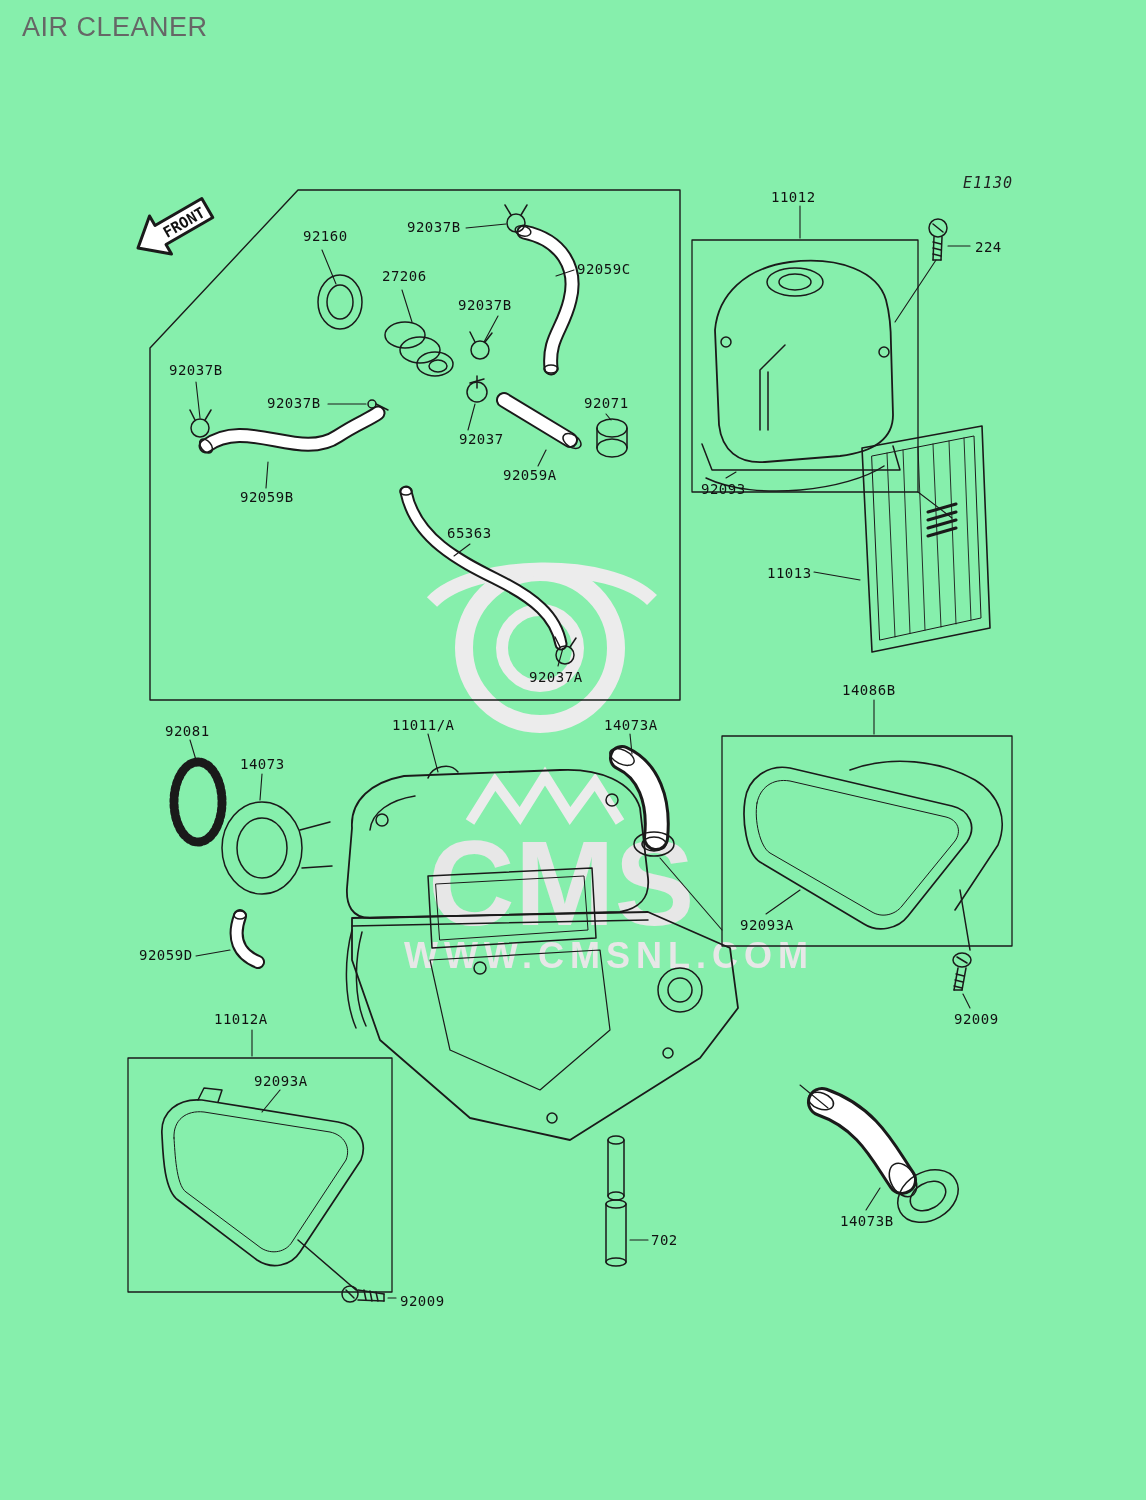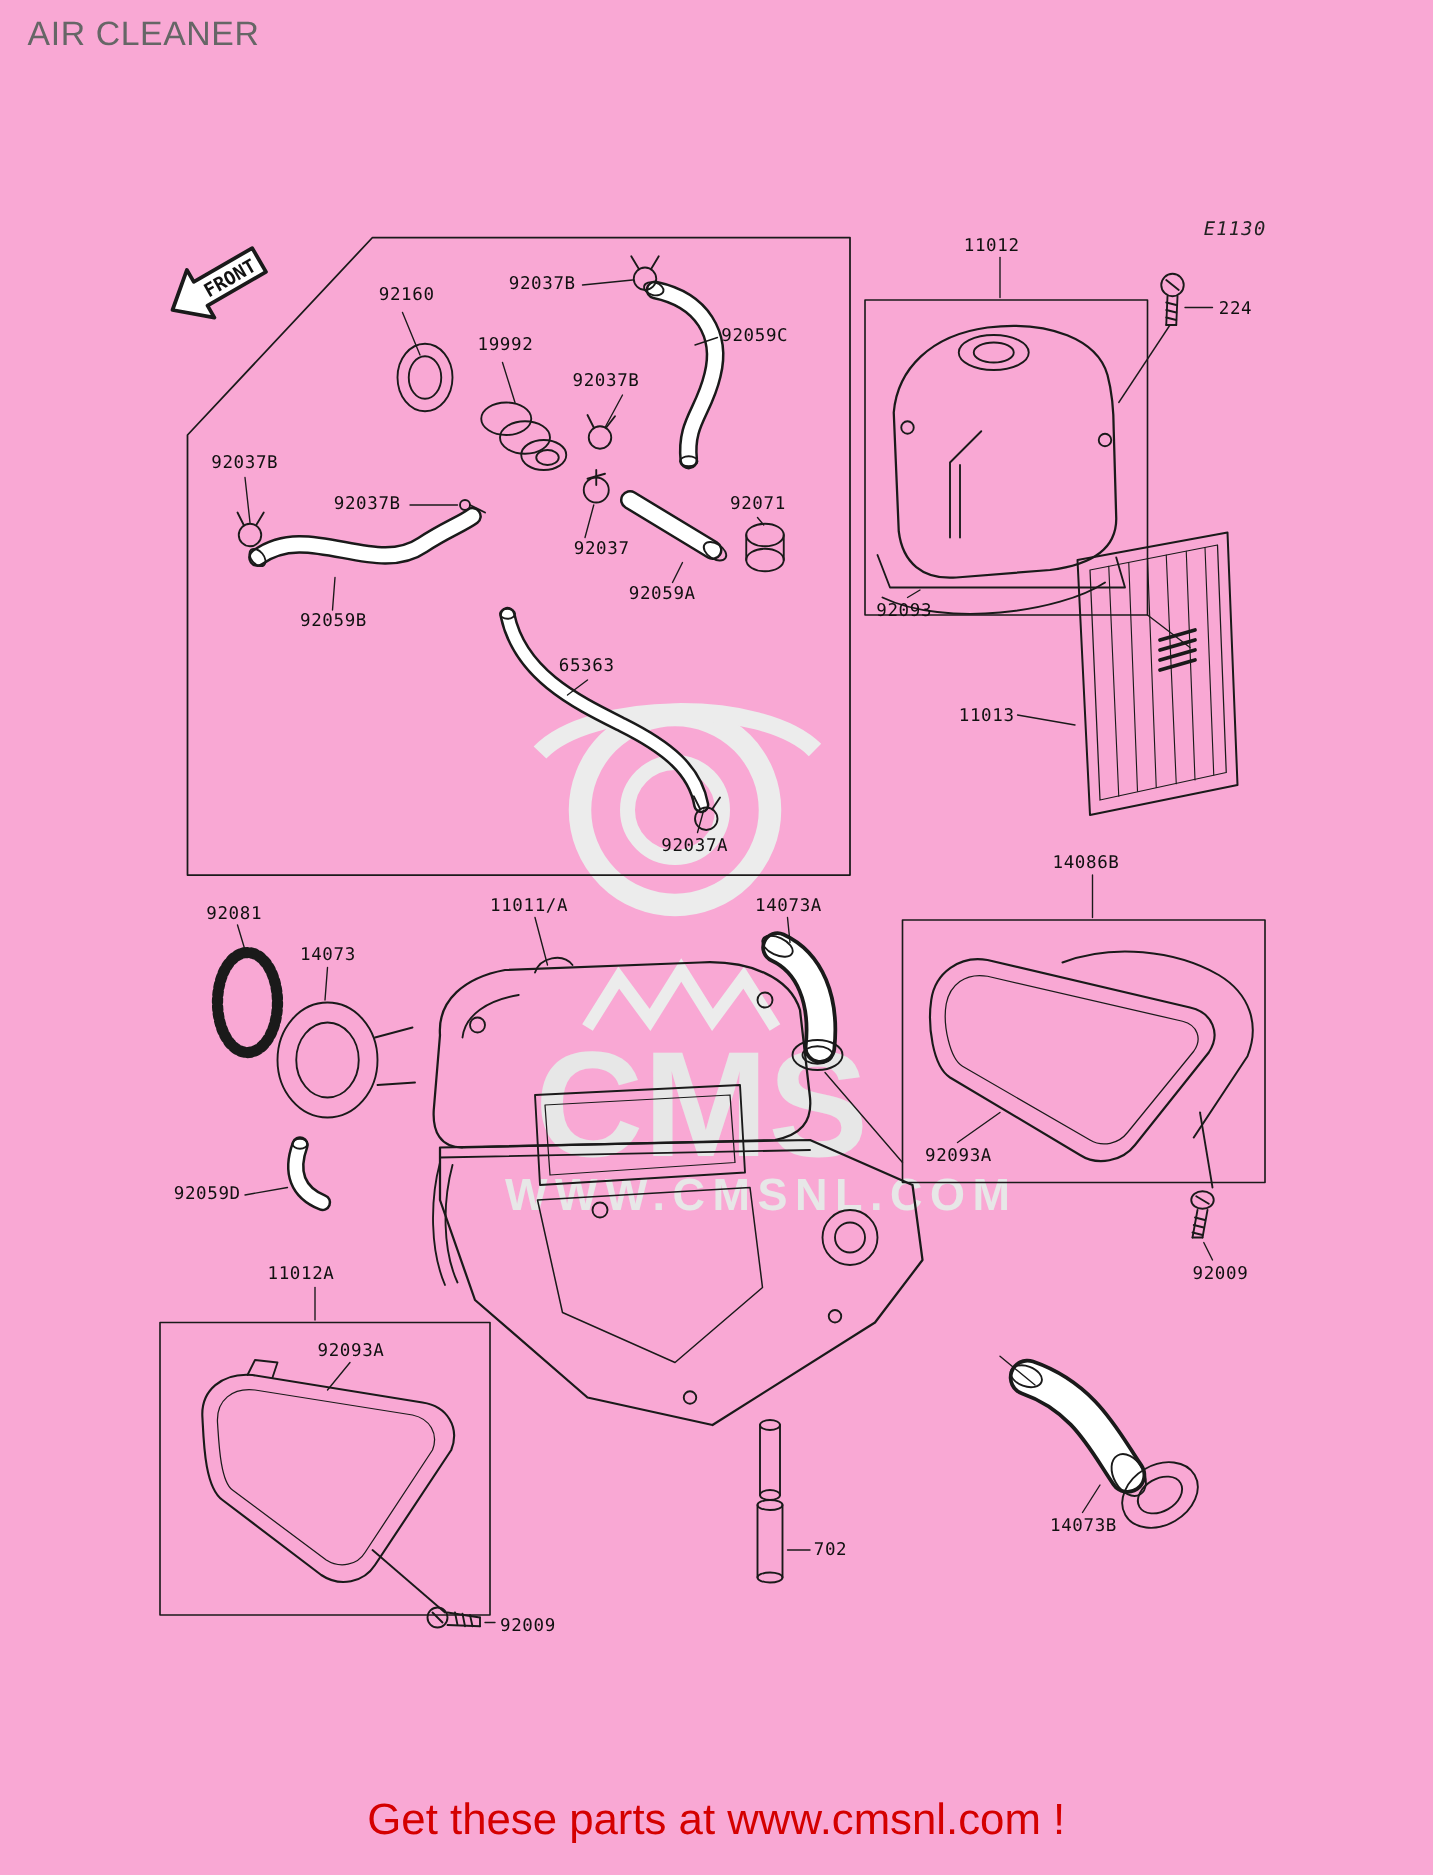--- a/index.html
+++ b/index.html
@@ -1,16 +1,16 @@
 <!DOCTYPE html>
 <html><head>
 <meta charset="utf-8">
 <style>
   html,body{margin:0;padding:0;background:#fff;}
-  .page{position:relative;width:1146px;height:1500px;background:#f9a8d4;overflow:hidden;
+  .page{position:relative;width:1146px;height:1500px;background:#86efac;overflow:hidden;
         font-family:"DejaVu Sans Mono",monospace;}
   .title{position:absolute;left:22px;top:12px;font-family:"Liberation Sans",sans-serif;
          font-size:27px;color:#666;letter-spacing:0.5px;}
   .code{position:absolute;left:963px;top:174px;font-size:15px;color:#222;letter-spacing:1px;font-style:italic;}
   .plabel{position:absolute;font-size:14px;color:#111;white-space:nowrap;letter-spacing:0.5px;}
   .footer{position:absolute;left:0;right:0;top:1436px;text-align:center;
           font-family:"Liberation Sans",sans-serif;font-size:35px;color:#d40000;cursor:pointer;}
   svg.art{position:absolute;left:0;top:0;}
 </style>
 </head>
@@ -250,21 +250,21 @@
         <line x1="895" y1="322" x2="936" y2="260"></line>
         <line x1="918" y1="492" x2="952" y2="518"></line>
         <line x1="660" y1="858" x2="722" y2="930"></line>
         <line x1="800" y1="1085" x2="828" y2="1108"></line>
       </g>
     </g>
   </svg>
 
   <span class="plabel" style="left:303px;top:228px">92160</span>
   <span class="plabel" style="left:407px;top:219px">92037B</span>
-  <span class="plabel" style="left:382px;top:268px">19992</span>
+  <span class="plabel" style="left:382px;top:268px">27206</span>
   <span class="plabel" style="left:577px;top:261px">92059C</span>
   <span class="plabel" style="left:458px;top:297px">92037B</span>
   <span class="plabel" style="left:169px;top:362px">92037B</span>
   <span class="plabel" style="left:267px;top:395px">92037B</span>
   <span class="plabel" style="left:584px;top:395px">92071</span>
   <span class="plabel" style="left:459px;top:431px">92037</span>
   <span class="plabel" style="left:503px;top:467px">92059A</span>
   <span class="plabel" style="left:240px;top:489px">92059B</span>
   <span class="plabel" style="left:447px;top:525px">65363</span>
   <span class="plabel" style="left:529px;top:669px">92037A</span>
@@ -280,14 +280,13 @@
   <span class="plabel" style="left:740px;top:917px">92093A</span>
   <span class="plabel" style="left:139px;top:947px">92059D</span>
   <span class="plabel" style="left:214px;top:1011px">11012A</span>
   <span class="plabel" style="left:254px;top:1073px">92093A</span>
   <span class="plabel" style="left:954px;top:1011px">92009</span>
   <span class="plabel" style="left:651px;top:1232px">702</span>
   <span class="plabel" style="left:840px;top:1213px">14073B</span>
   <span class="plabel" style="left:400px;top:1293px">92009</span>
   </div>
 
-  <div class="footer">Get these parts at www.cmsnl.com !</div>
 </div>
 
 </body></html>

